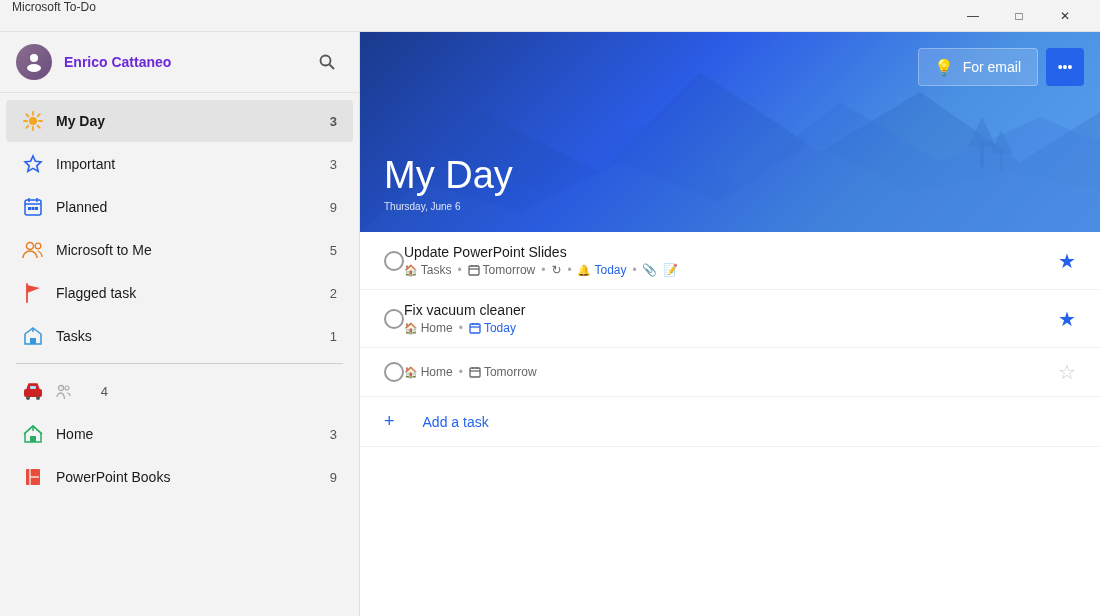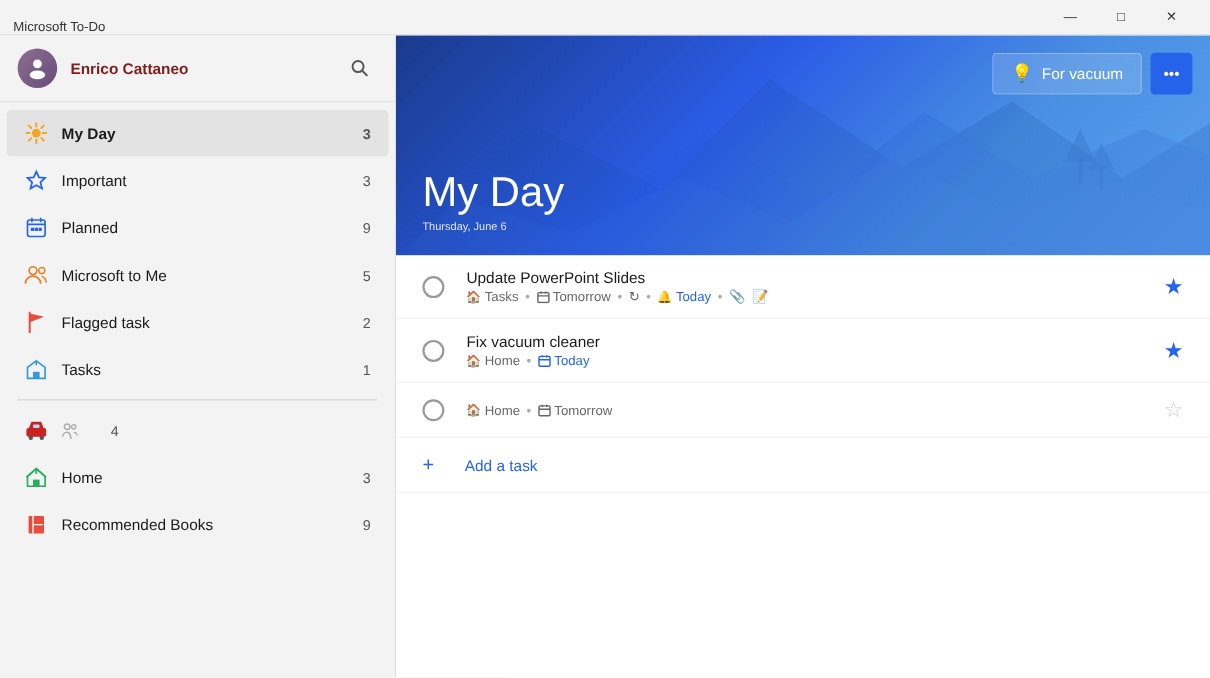--- a/index.html
+++ b/index.html
@@ -9,21 +9,21 @@
       height: 616px;
       overflow: hidden;
       background: #f0f0f0;
       display: flex;
       flex-direction: column;
     }
 
     
     .title-bar {
       display: flex;
-      align-items: flex-end;
+      align-items: flex-start;
       justify-content: space-between;
       background: #f3f3f3;
       height: 32px;
       padding: 0 12px;
       border-bottom: 1px solid #e0e0e0;
       flex-shrink: 0;
     }
     .title-bar-title {
       font-size: 12px;
       color: #333;
@@ -68,21 +68,21 @@
       align-items: center;
       padding: 12px 16px;
       gap: 12px;
       border-bottom: 1px solid #e0e0e0;
     }
 
     .sidebar-username {
       flex: 1;
       font-size: 14px;
       font-weight: 600;
-      color: #7f1d1d;
+      color: #6d28d9;
     }
 
     .sidebar-search-btn {
       width: 32px;
       height: 32px;
       border: none;
       background: transparent;
       cursor: pointer;
       display: flex;
       align-items: center;
@@ -232,21 +232,21 @@
       overflow-y: auto;
       padding: 0;
       background: white;
     }
 
     .task-item {
       display: flex;
       align-items: center;
       padding: 12px 24px;
       border-bottom: 1px solid #f0f0f0;
-      gap: 20px;
+      gap: 0;
       cursor: pointer;
     }
 
     .task-checkbox {
       width: 20px;
       height: 20px;
       border-radius: 50%;
       border: 2px solid #999;
       flex-shrink: 0;
       cursor: pointer;
@@ -482,21 +482,21 @@
       </div>
 
       <div class="nav-item">
         <div class="nav-item-icon">
           <svg width="20" height="20" viewBox="0 0 20 20" fill="none">
             <rect x="3" y="2" width="14" height="16" rx="1" fill="#e74c3c"></rect>
             <line x1="7" y1="2" x2="7" y2="18" stroke="white" stroke-width="1.2"></line>
             <line x1="7" y1="10" x2="16" y2="10" stroke="white" stroke-width="1.2"></line>
           </svg>
         </div>
-        <span class="nav-item-label">Recommended Books</span>
+        <span class="nav-item-label">PowerPoint Books</span>
         <span class="nav-item-count">9</span>
       </div>
 
     </div>
   </div>
 
   <div class="main-content">
 
     <div class="hero-banner">
 
@@ -507,21 +507,21 @@
 
         <rect x="620" y="110" width="4" height="25" fill="#1a4aaa" opacity="0.6"></rect>
         <polygon points="622,85 608,115 636,115" fill="#1a4aaa" opacity="0.5"></polygon>
         <rect x="640" y="120" width="3" height="20" fill="#1a4aaa" opacity="0.5"></rect>
         <polygon points="641.5,98 630,122 653,122" fill="#1a4aaa" opacity="0.45"></polygon>
       </svg>
 
       <div class="hero-actions">
         <button class="for-today-btn">
           <span style="font-size:16px;">💡</span>
-          <span>For vacuum</span>
+          <span>For email</span>
         </button>
         <button class="more-btn">
           <span style="font-size:14px;letter-spacing:0px;">•••</span>
         </button>
       </div>
 
       <h1 class="hero-title">My Day</h1>
       <p class="hero-subtitle">Thursday, June 6</p>
     </div>
 

